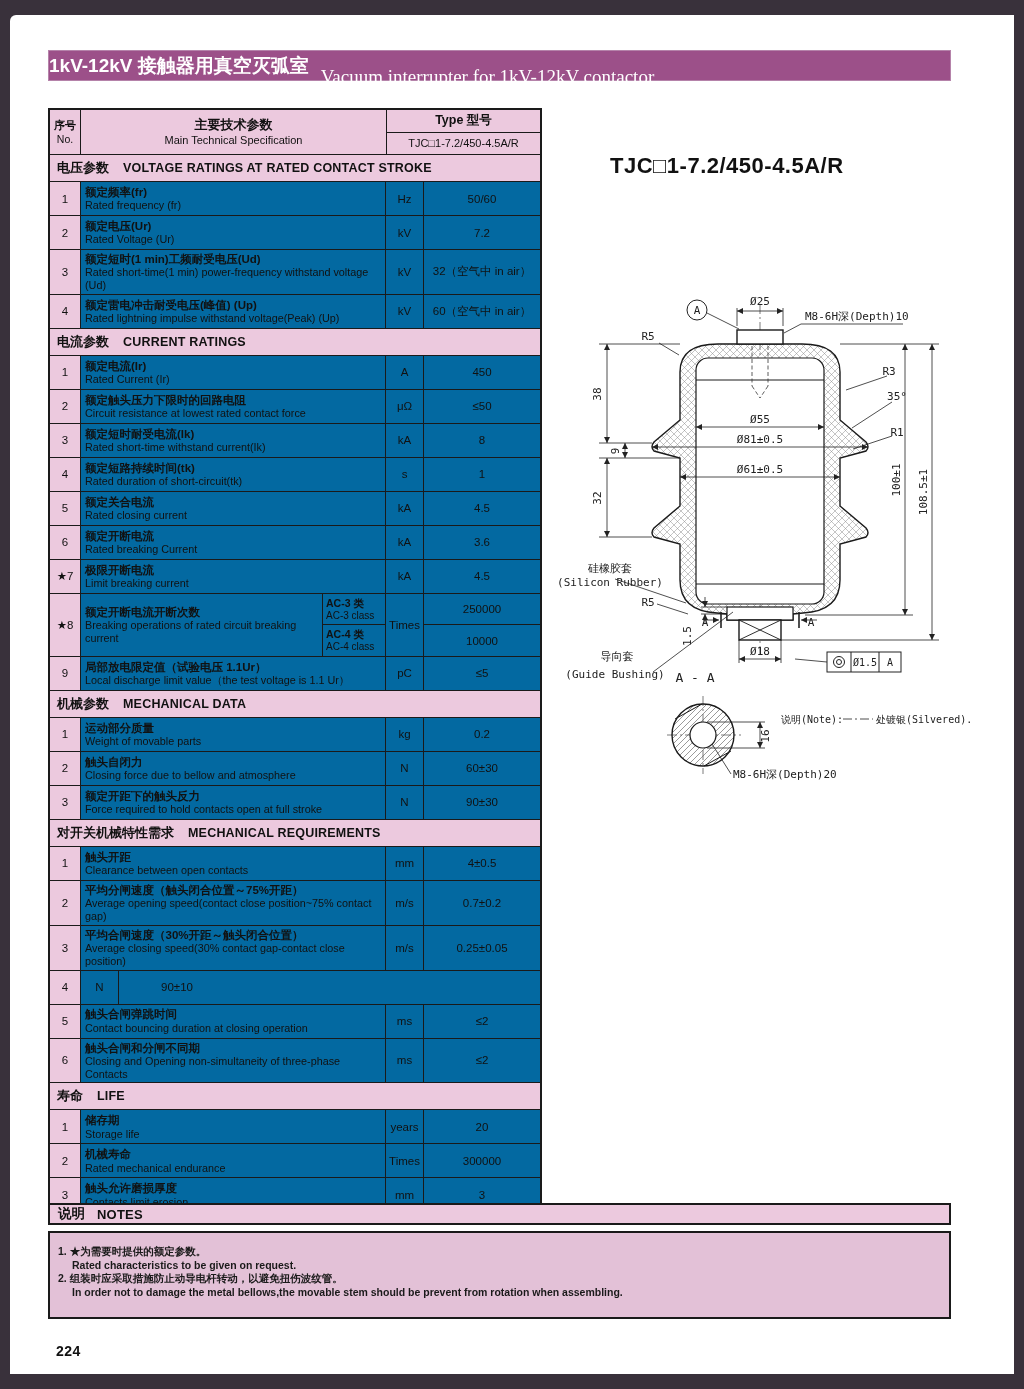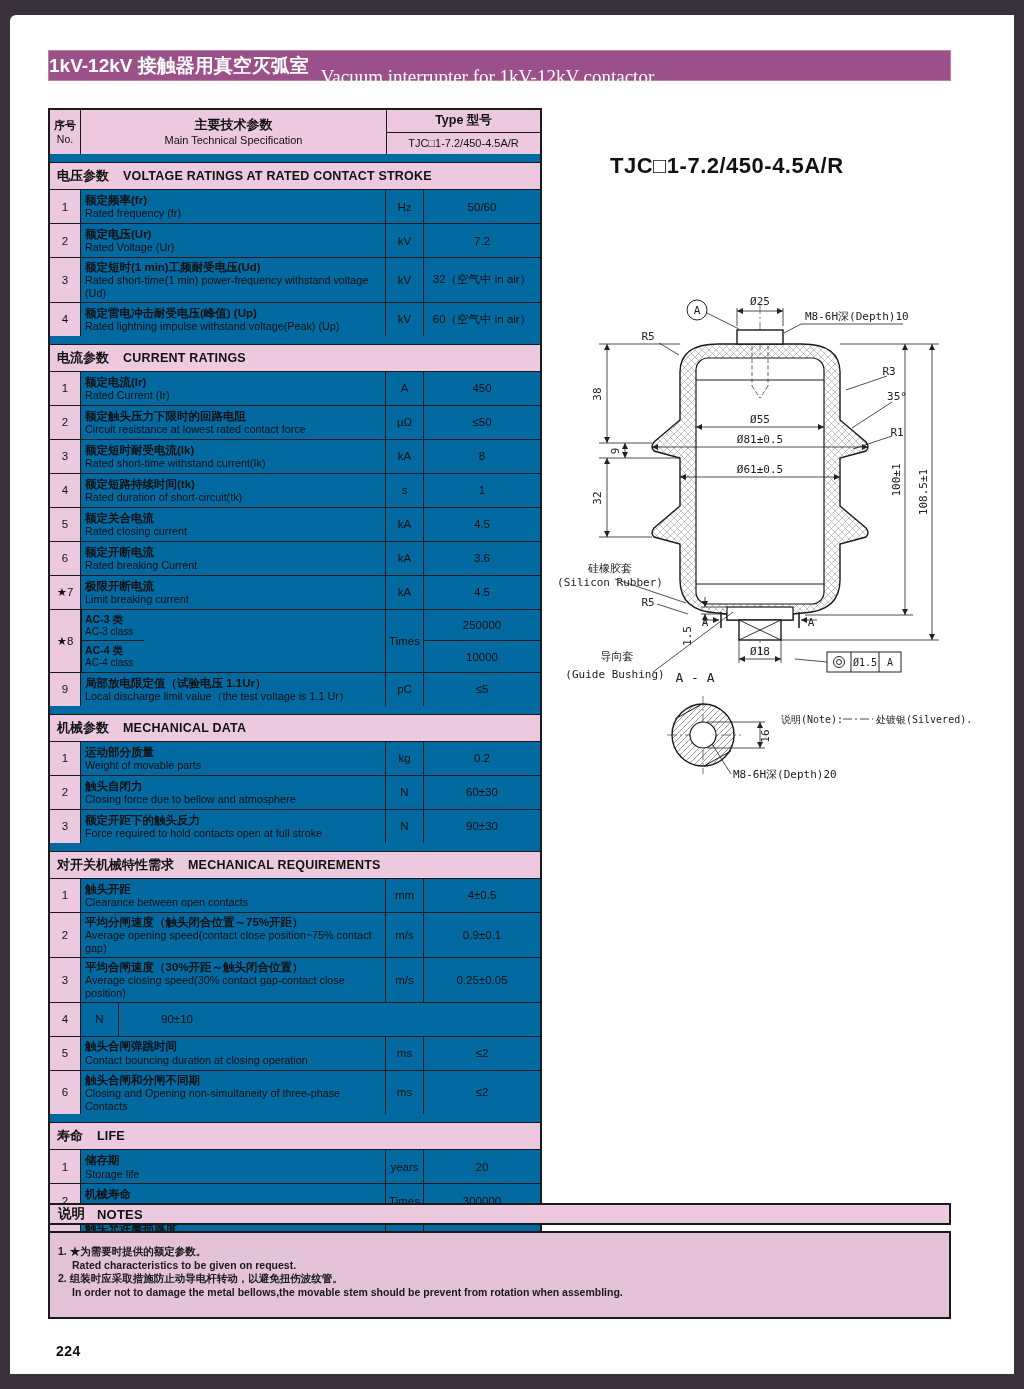--- a/index.html
+++ b/index.html
@@ -34,21 +34,21 @@
   .h-no .en{font-size:10.5px;}
   .h-spec{flex:1;background:#ecc9de;border-right:1px solid #1a1a1a;
     display:flex;flex-direction:column;align-items:center;justify-content:center;}
   .h-spec .zh{font-size:13px;}
   .h-spec .en{font-size:11px;}
   .h-type{width:153px;min-width:153px;background:#ecc9de;display:flex;flex-direction:column;}
   .h-type-top{flex:1;border-bottom:1px solid #1a1a1a;display:flex;align-items:center;justify-content:center;
     font-weight:bold;font-size:12.5px;}
   .h-type-val{flex:1;display:flex;align-items:center;justify-content:center;font-size:11px;}
   .t-band{display:flex;gap:14px;align-items:center;background:#ecc9de;
-    padding:4px 7px;border-top:1px solid #1a1a1a;font-weight:bold;margin-top:8px;}
+    padding:4px 7px;border-top:1px solid #1a1a1a;font-weight:bold;}
   .band-zh{font-size:13px;}
   .band-en{font-size:12.5px;letter-spacing:.2px;}
   .t-row{display:flex;border-top:1px solid #1a1a1a;min-height:33px;align-items:stretch;}
   .t-row-split{min-height:62px;}
   .c-no{width:30px;min-width:30px;background:#ecc9de;border-right:1px solid #1a1a1a;
     display:flex;align-items:center;justify-content:center;font-size:11.5px;}
   .c-desc{flex:1;border-right:1px solid #1a1a1a;display:flex;flex-direction:column;
     justify-content:center;padding:2px 4px;min-width:0;}
   .zh{font-weight:bold;font-size:11.5px;line-height:1.25;}
   .en{font-size:10.8px;line-height:1.18;}
@@ -220,20 +220,24 @@
           <div class="c-desc">
             <div class="zh">极限开断电流</div>
             <div class="en">Limit breaking current</div>
           </div>
           <div class="c-unit">kA</div>
           <div class="c-val">4.5</div>
         </div>
         <div class="t-row t-row-split">
           <div class="c-no">★8</div>
           <div class="c-desc8">
+            <div class="d8-main">
+              <div class="zh">额定开断电流开断次数</div>
+              <div class="en">Breaking operations of rated circuit breaking current</div>
+            </div>
             <div class="d8-sub">
               <div class="d8-subcell">
                 <div class="zh">AC-3 类</div>
                 <div class="en">AC-3 class</div>
               </div>
               <div class="d8-subcell">
                 <div class="zh">AC-4 类</div>
                 <div class="en">AC-4 class</div>
               </div>
             </div>
@@ -297,21 +301,21 @@
           <div class="c-unit">mm</div>
           <div class="c-val">4±0.5</div>
         </div>
         <div class="t-row">
           <div class="c-no">2</div>
           <div class="c-desc">
             <div class="zh">平均分闸速度（触头闭合位置～75%开距）</div>
             <div class="en">Average opening speed(contact close position~75% contact gap)</div>
           </div>
           <div class="c-unit">m/s</div>
-          <div class="c-val">0.9±0.1</div>
+          <div class="c-val">0.7±0.2</div>
         </div>
         <div class="t-row">
           <div class="c-no">3</div>
           <div class="c-desc">
             <div class="zh">平均合闸速度（30%开距～触头闭合位置）</div>
             <div class="en">Average closing speed(30% contact gap-contact close position)</div>
           </div>
           <div class="c-unit">m/s</div>
           <div class="c-val">0.25±0.05</div>
         </div>

